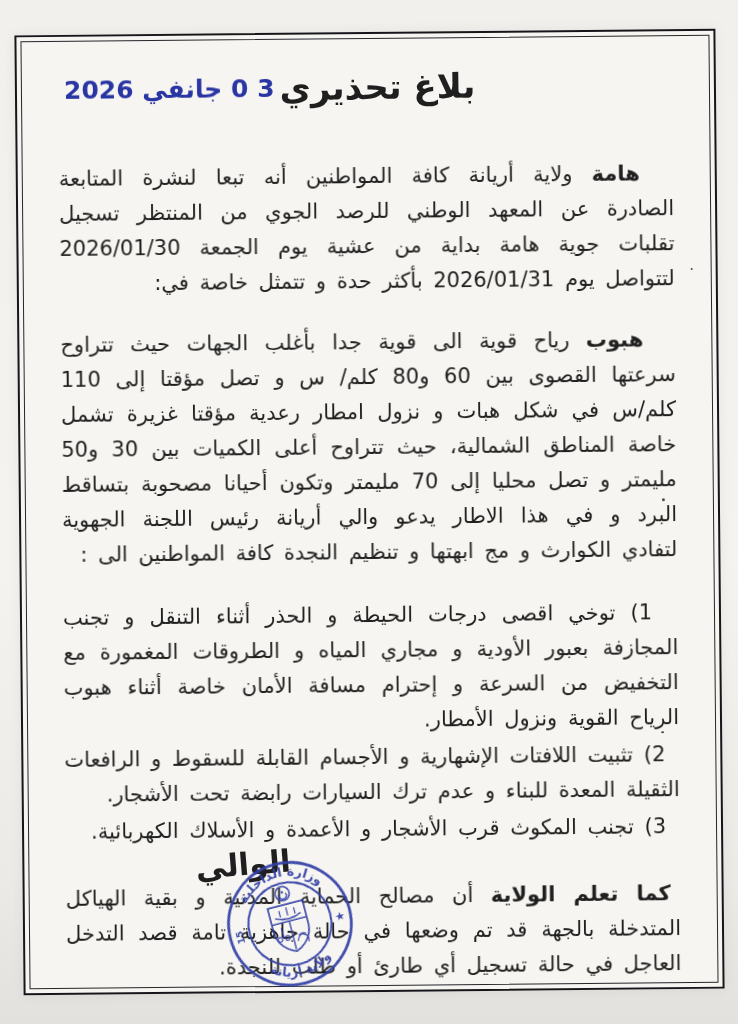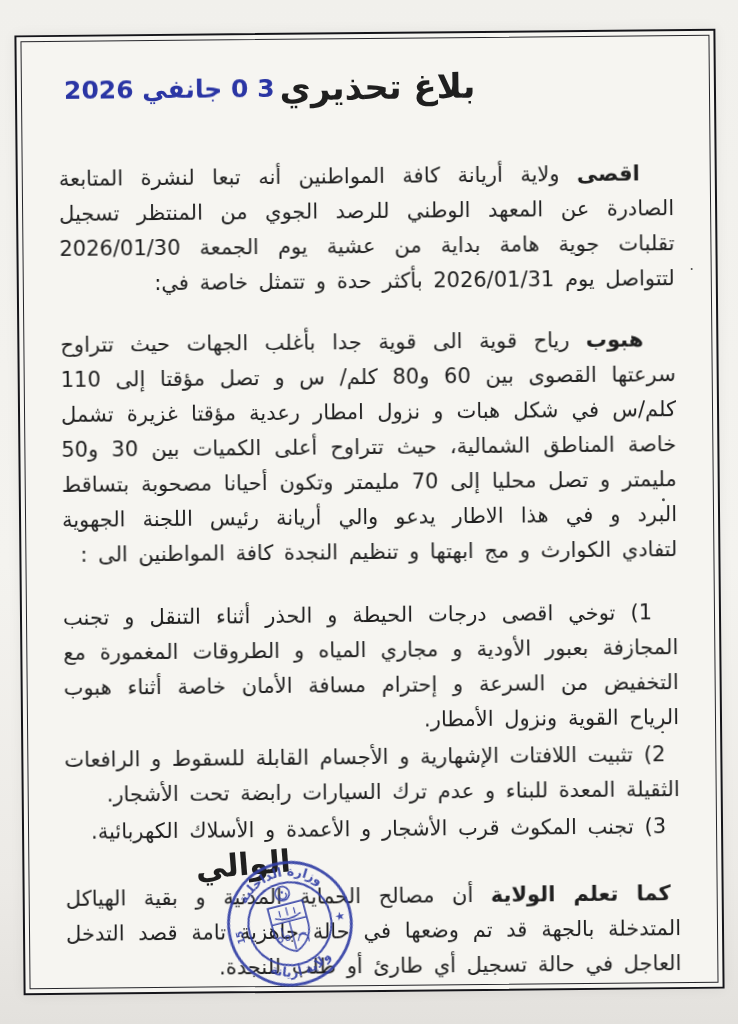--- a/index.html
+++ b/index.html
@@ -82,21 +82,21 @@
 
 <div class="frame">
   <div class="frame-inner">
 
     <div class="doc-header">
       <div class="date-stamp" dir="rtl">3 0 جانفي 2026</div>
       <div class="title">بلاغ تحذيري</div>
     </div>
 
     <div class="content">
-      <p class="para p1"><span class="lead">اقصى</span><span> ولاية أريانة كافة المواطنين أنه تبعا لنشرة المتابعة الصادرة عن المعهد الوطني للرصد الجوي من المنتظر تسجيل تقلبات جوية هامة بداية من عشية يوم الجمعة 2026/01/30 لتتواصل يوم 2026/01/31 بأكثر حدة و تتمثل خاصة في:</span></p>
+      <p class="para p1"><span class="lead">هامة</span><span> ولاية أريانة كافة المواطنين أنه تبعا لنشرة المتابعة الصادرة عن المعهد الوطني للرصد الجوي من المنتظر تسجيل تقلبات جوية هامة بداية من عشية يوم الجمعة 2026/01/30 لتتواصل يوم 2026/01/31 بأكثر حدة و تتمثل خاصة في:</span></p>
 
       <p class="para p2"><span class="lead">هبوب</span><span> رياح قوية الى قوية جدا بأغلب الجهات حيث تتراوح سرعتها القصوى بين 60 و80 كلم/ س و تصل مؤقتا إلى 110 كلم/س في شكل هبات و نزول امطار رعدية مؤقتا غزيرة تشمل خاصة المناطق الشمالية، حيث تتراوح أعلى الكميات بين 30 و50 مليمتر و تصل محليا إلى 70 مليمتر وتكون أحيانا مصحوبة بتساقط البرد و في هذا الاطار يدعو والي أريانة رئيس اللجنة الجهوية لتفادي الكوارث و مج ابهتها و تنظيم النجدة كافة المواطنين الى :</span></p>
 
       <div class="list">
         <p class="para item">1) توخي اقصى درجات الحيطة و الحذر أثناء التنقل و تجنب المجازفة بعبور الأودية و مجاري المياه و الطروقات المغمورة مع التخفيض من السرعة و إحترام مسافة الأمان خاصة أثناء هبوب الرياح القوية ونزول الأمطار.</p>
         <p class="para item">2) تثبيت اللافتات الإشهارية و الأجسام القابلة للسقوط و الرافعات الثقيلة المعدة للبناء و عدم ترك السيارات رابضة تحت الأشجار.</p>
         <p class="para item">3) تجنب المكوث قرب الأشجار و الأعمدة و الأسلاك الكهربائية.</p>
       </div>
 
       <p class="para closing"><span class="lead">كما تعلم الولاية</span><span> أن مصالح الحماية المدنية و بقية الهياكل المتدخلة بالجهة قد تم وضعها في حالة جاهزية تامة قصد التدخل العاجل في حالة تسجيل أي طارئ أو طلب للنجدة.</span></p>

